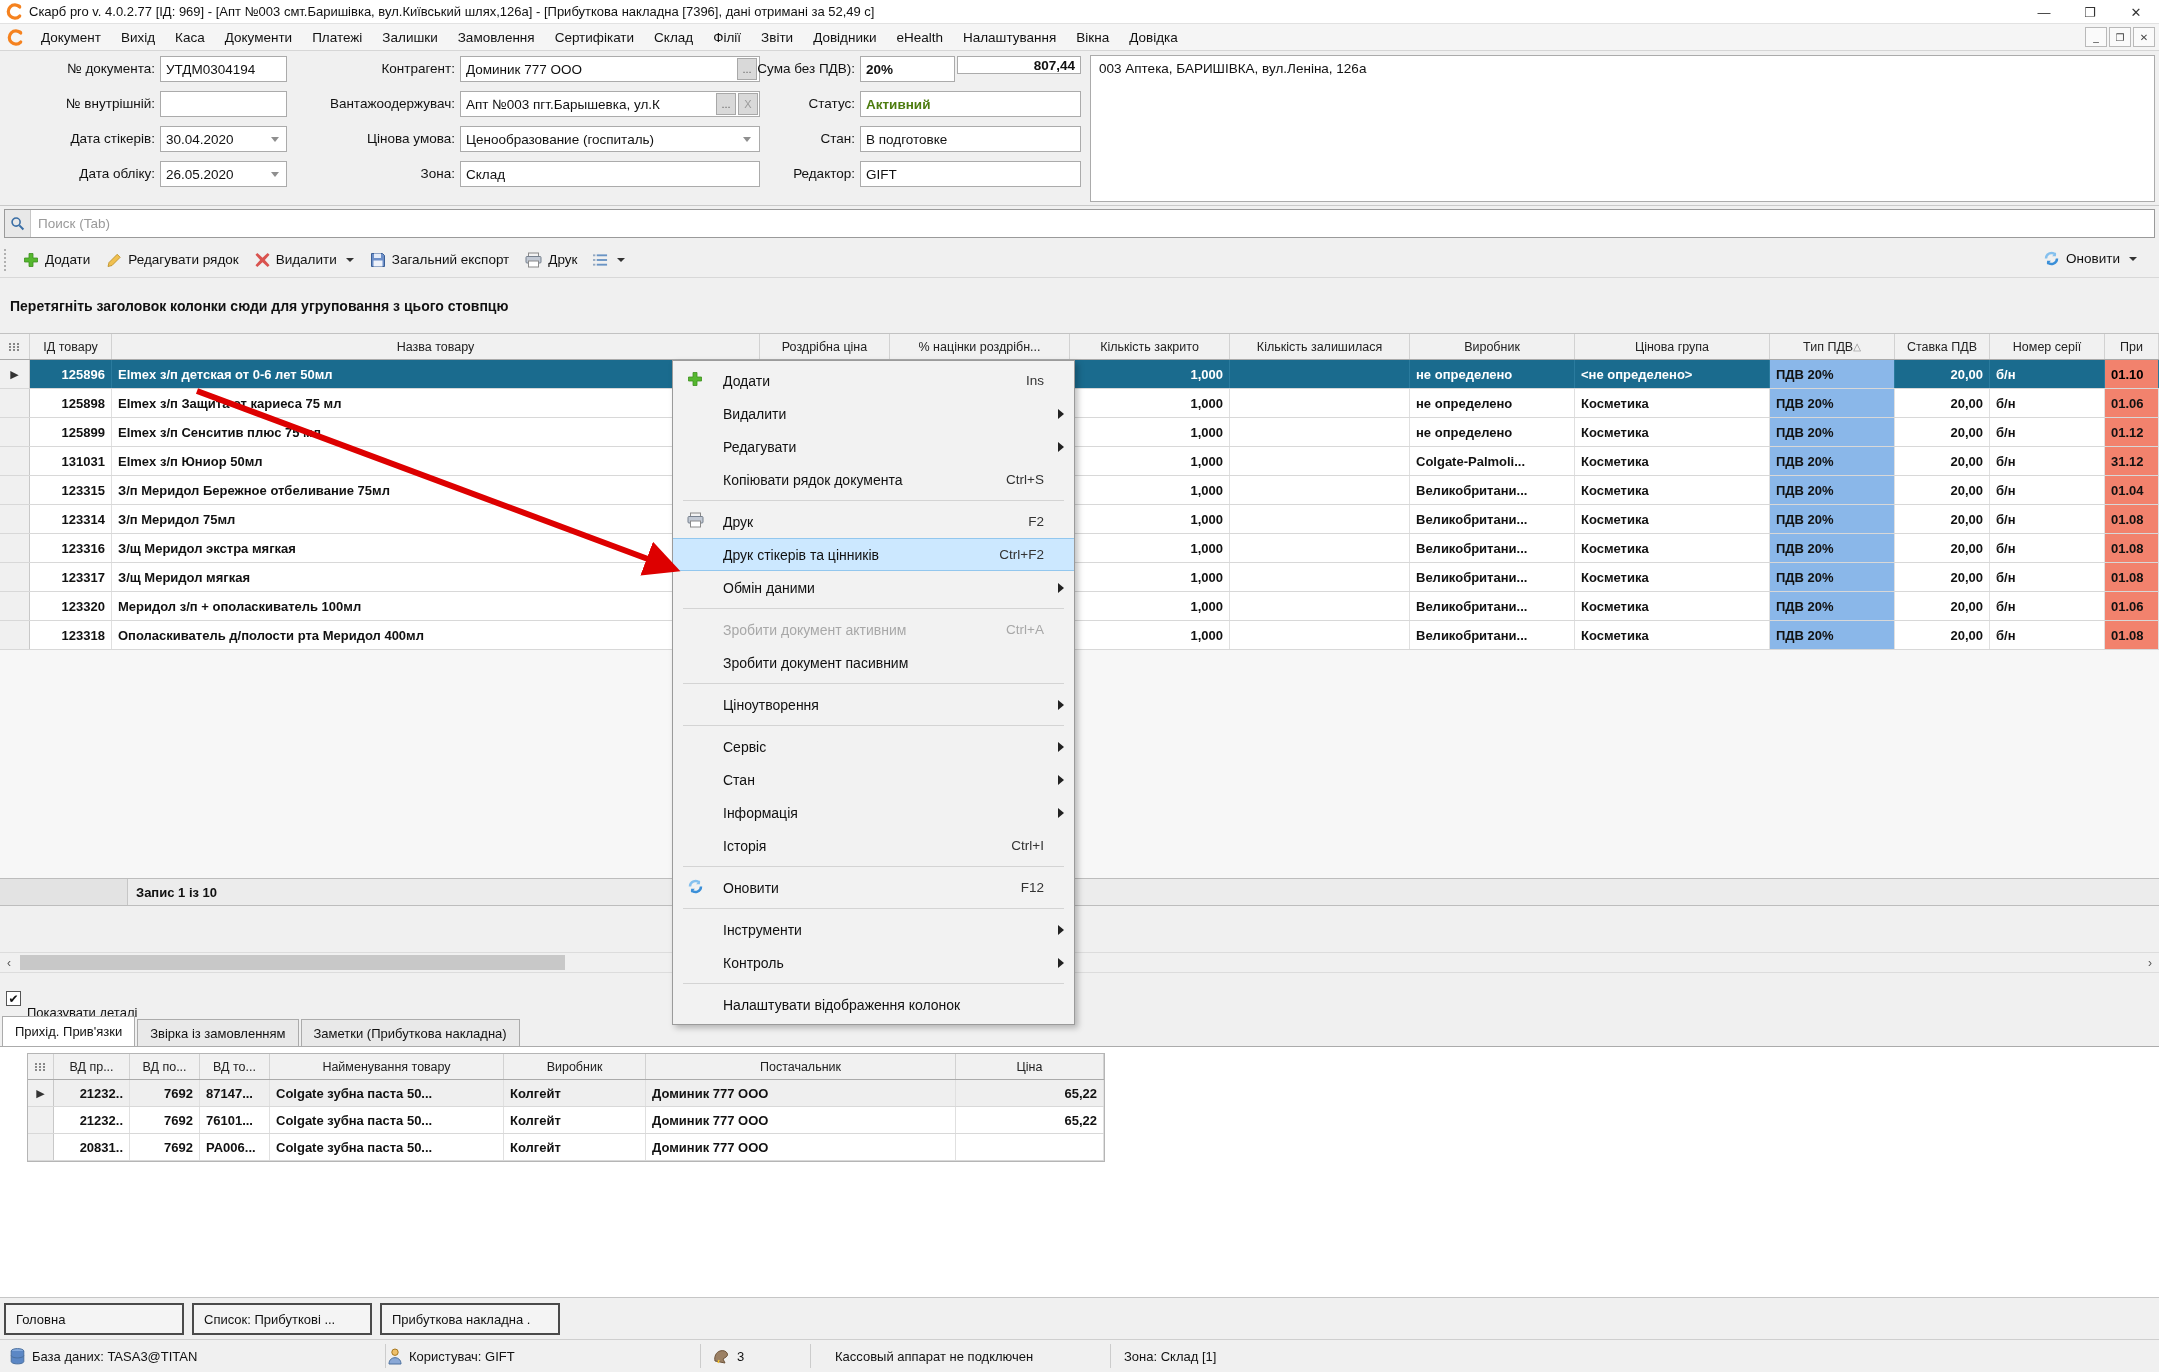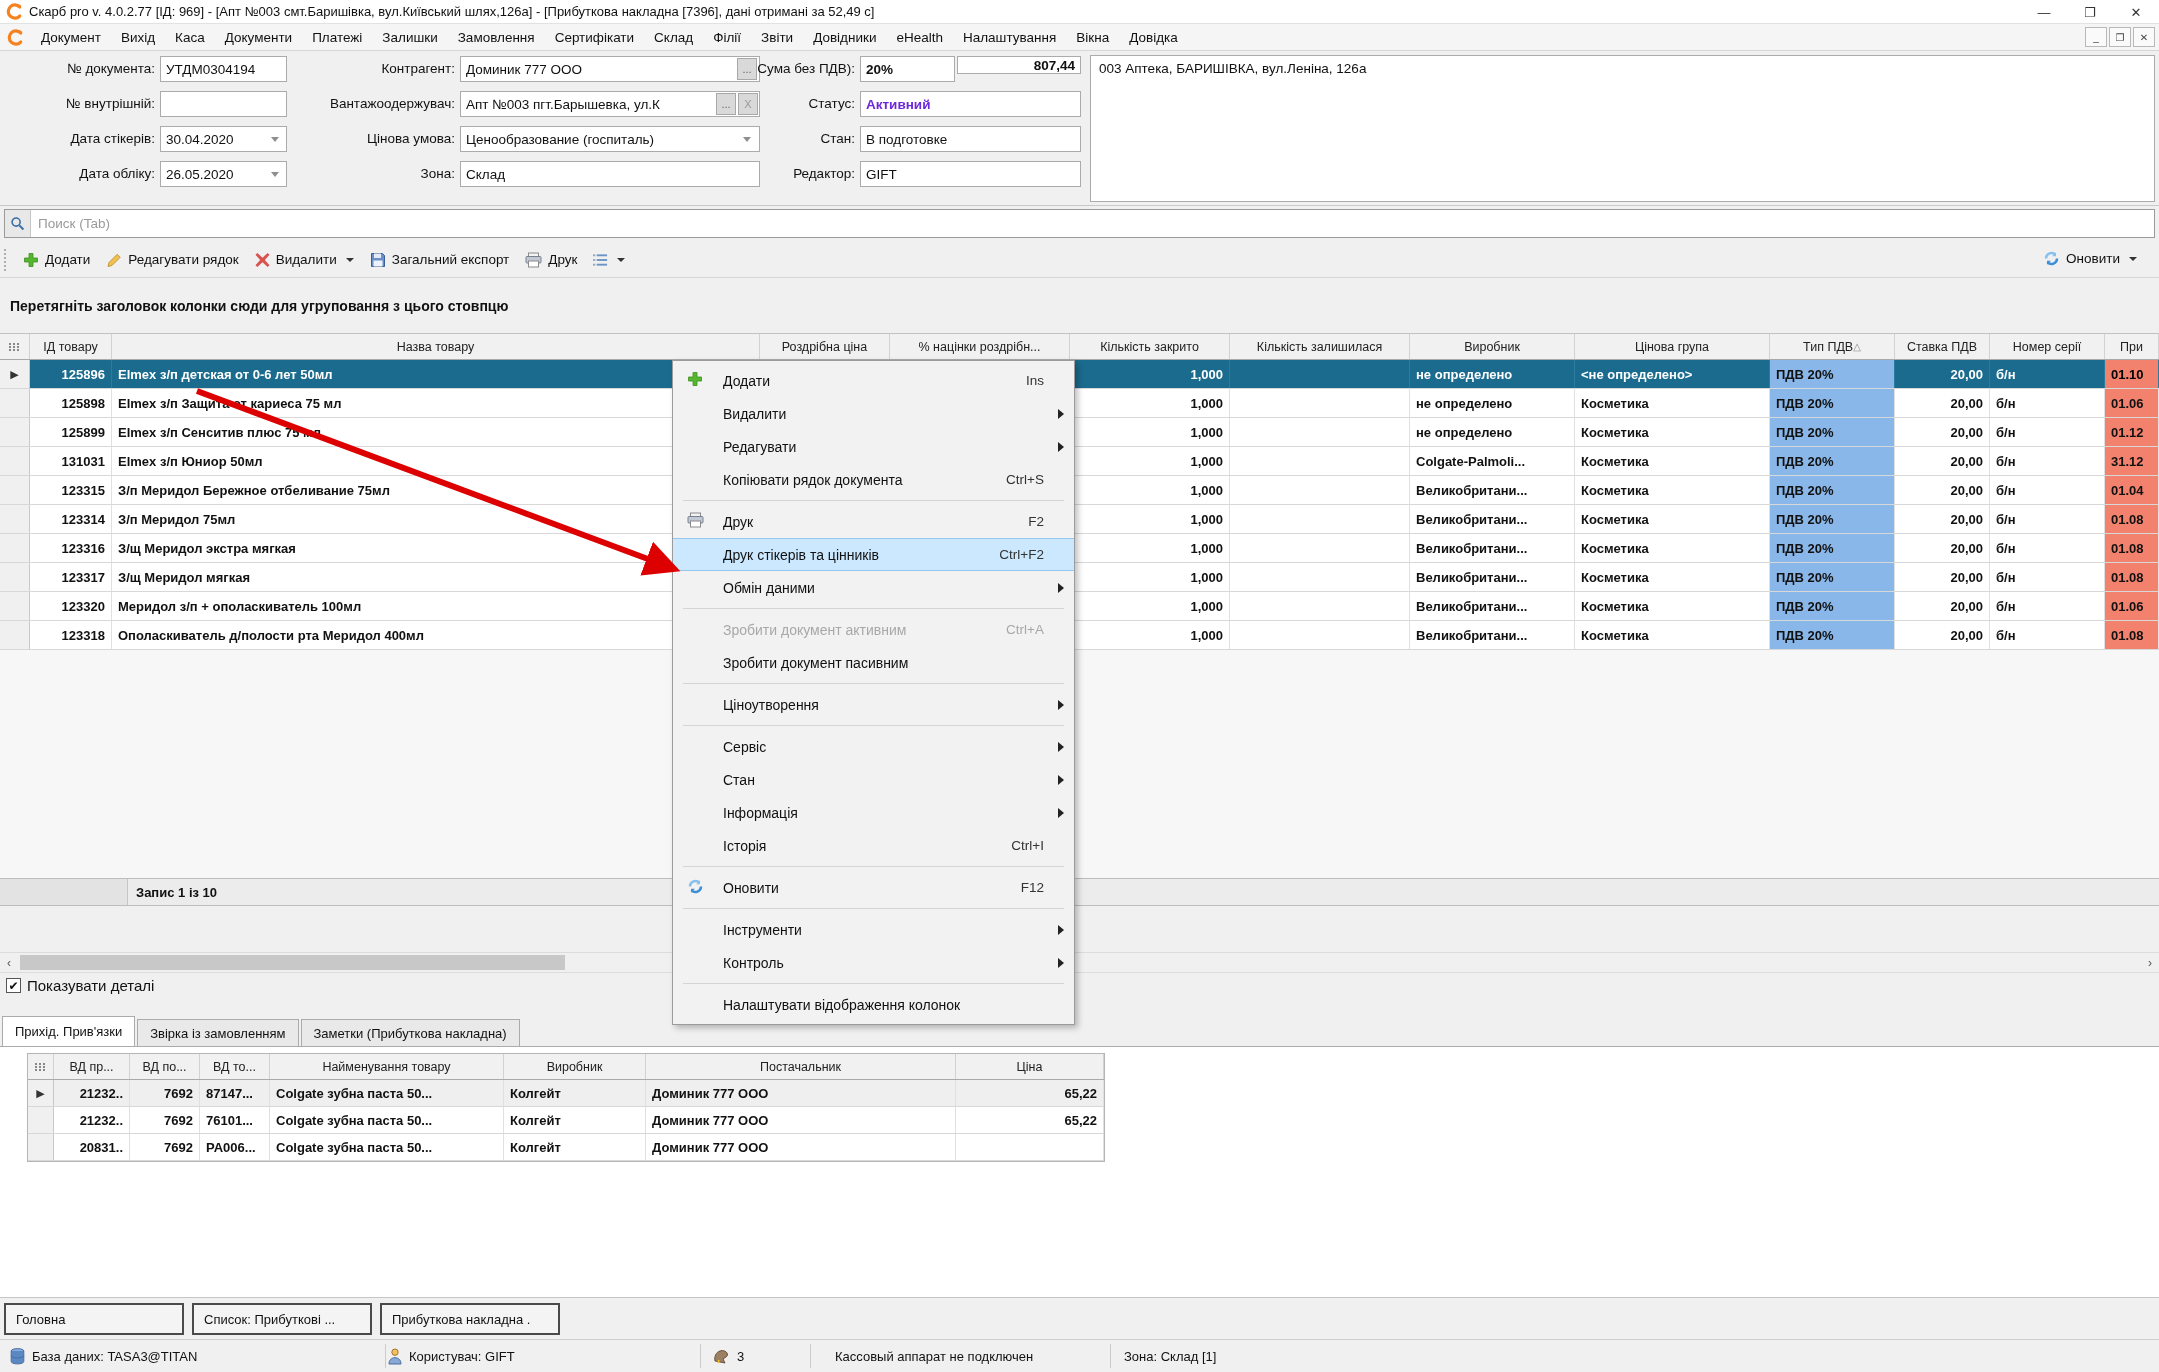--- a/index.html
+++ b/index.html
@@ -20,21 +20,21 @@
   .menu-item { padding:4px 10px; font-size:13.5px; color:#111; cursor:default; }
   .mdi-controls { position:absolute; right:4px; top:3px; display:flex; gap:2px; }
   .mdi-btn { width:22px; height:20px; border:1px solid #b9b9b9; background:#fafafa; font-size:10px; color:#444; display:flex; align-items:center; justify-content:center; }
 
   
   .form-area { position:absolute; left:0; top:51px; width:2159px; height:155px; background:#f0f0f0; border-bottom:1px solid #c9c9c9; }
   .flabel { position:absolute; font-size:13.5px; color:#111; text-align:right; white-space:nowrap; }
   .fbox { position:absolute; background:#ffffff; border:1px solid #ababab; font-size:13.5px; display:flex; align-items:center; padding:0 5px; white-space:nowrap; overflow:hidden; }
   .fbox.bold { font-weight:bold; }
   .fbox.right { justify-content:flex-end; }
-  .green { color:#6d28d9; font-weight:bold; }
+  .green { color:#4d7c0f; font-weight:bold; }
   .mini-btn { position:absolute; width:20px; height:22px; background:#d9d9d9; border:1px solid #a8a8a8; color:#666; font-size:11px; display:flex; align-items:center; justify-content:center; }
   .chev-box { position:absolute; width:20px; height:22px; display:flex; align-items:center; justify-content:center; }
   .chev { width:0; height:0; border-left:4px solid transparent; border-right:4px solid transparent; border-top:5px solid #8f8f8f; }
   .info-panel { position:absolute; left:1090px; top:4px; width:1065px; height:147px; background:#ffffff; border:1px solid #ababab; font-size:13.5px; padding:5px 8px; }
 
   
   .search-bar { position:absolute; left:4px; top:209px; width:2151px; height:29px; background:#ffffff; border:1px solid #9a9a9a; display:flex; align-items:center; }
   .search-icon-box { width:26px; height:27px; background:#e8e8e8; border-right:1px solid #c6c6c6; display:flex; align-items:center; justify-content:center; }
   .search-ph { color:#9a9a9a; font-size:13.5px; margin-left:7px; }
 
@@ -68,21 +68,21 @@
 
   
   .record-strip { position:absolute; left:0; top:878px; width:2159px; height:28px; background:#ececec; border-top:1px solid #bdbdbd; border-bottom:1px solid #bdbdbd; display:flex; align-items:center; }
   .record-box { width:128px; height:100%; background:#e3e3e3; border-right:1px solid #c6c6c6; }
   .record-text { margin-left:8px; font-size:13px; font-weight:bold; }
   .hscroll { position:absolute; left:0; top:952px; width:2159px; height:21px; background:#f0f0f0; border-top:1px solid #dcdcdc; border-bottom:1px solid #dcdcdc; }
   .hs-arrow { position:absolute; top:0; width:18px; height:19px; display:flex; align-items:center; justify-content:center; font-size:12px; color:#555; }
   .hs-thumb { position:absolute; left:20px; top:2px; width:545px; height:15px; background:#c8c8c8; }
   .chk-row { position:absolute; left:6px; top:977px; display:flex; align-items:center; gap:6px; }
   .checkbox { width:15px; height:15px; background:#fff; border:1px solid #555; display:flex; align-items:center; justify-content:center; font-size:12px; color:#111; }
-  .chk-label { font-size:15px; }
+  .chk-label { font-size:13px;margin-top:28px; }
 
   
   .dtabs { position:absolute; left:2px; top:1016px; height:31px; display:flex; align-items:flex-end; }
   .dtab { height:28px; padding:0 12px; display:flex; align-items:center; font-size:13px; background:#e9e9e9; border:1px solid #ababab; border-bottom:none; margin-right:2px; }
   .dtab.active { background:#ffffff; height:31px; border-bottom:1px solid #ffffff; }
   .detail-panel { position:absolute; left:0; top:1046px; width:2159px; height:252px; background:#ffffff; border-top:1px solid #ababab; border-bottom:1px solid #c6c6c6; }
   .dgrid { position:absolute; left:4px; top:6px; width:1078px; border:1px solid #b5b5b5; background:#fff;margin-left:23px; }
   .dgrid .grid-header { height:26px; border-top:none; }
   .dgrid .grid-row { height:27px; }
   .dgrid .g-cell { font-size:13px; }

